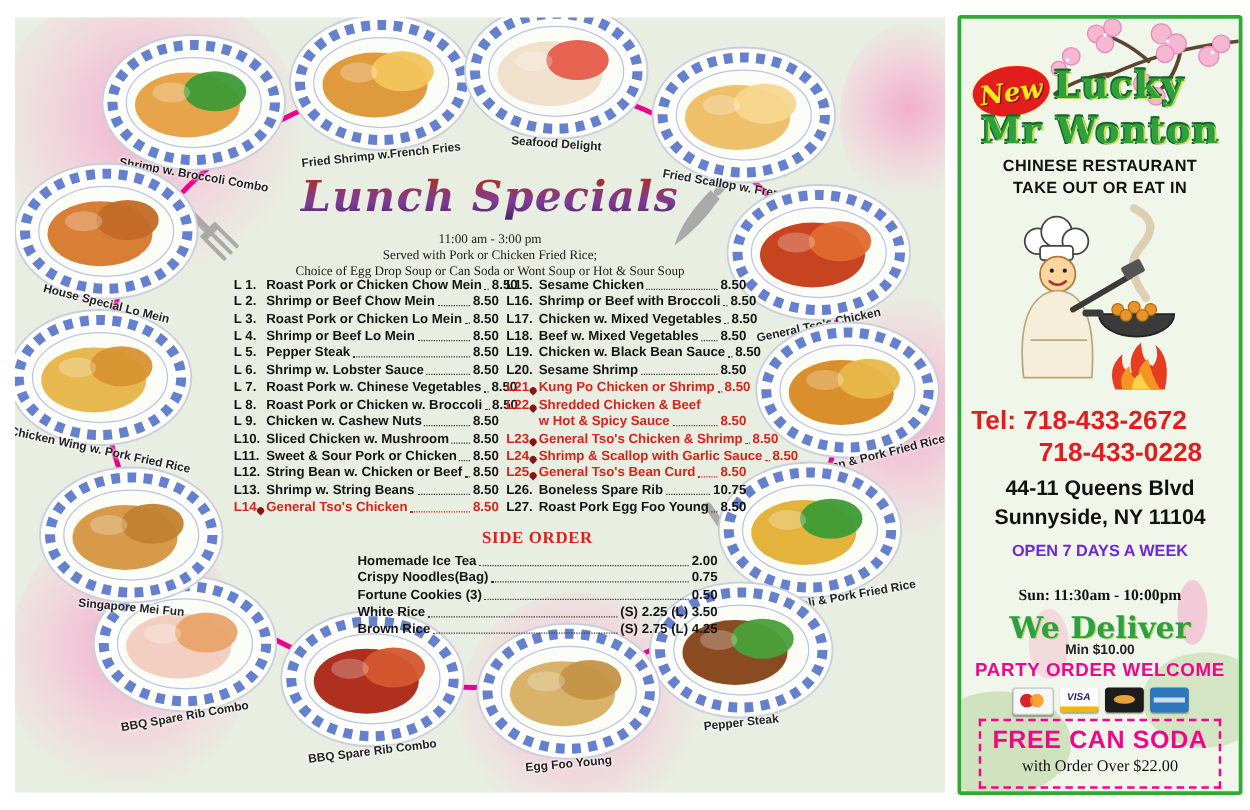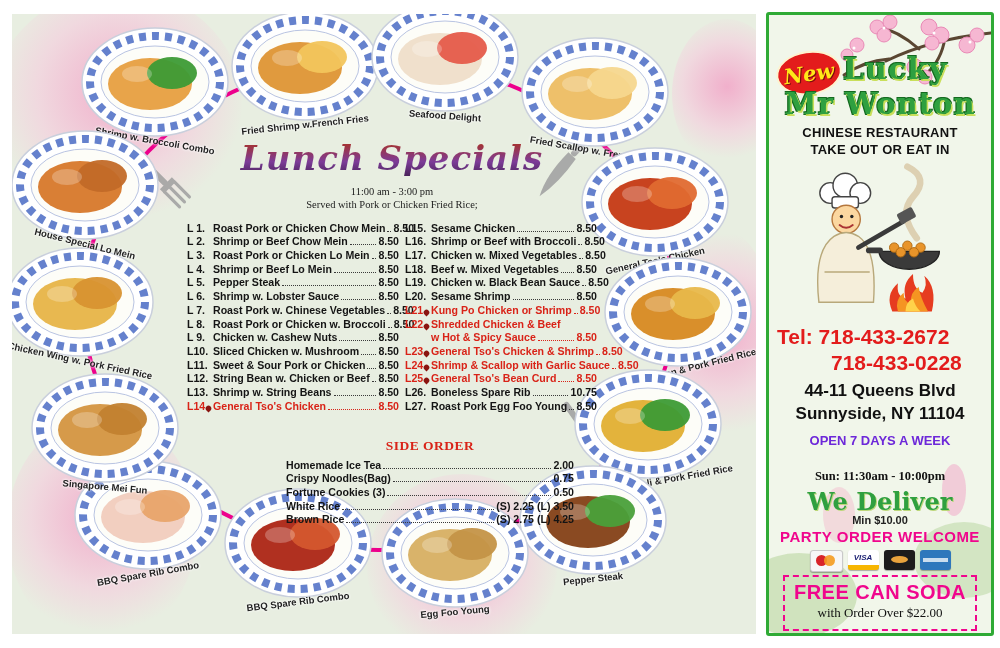--- a/index.html
+++ b/index.html
@@ -27,21 +27,21 @@
   .mi .nm{flex:none;}
   .mi .dots{flex:1;border-bottom:1.6px dotted #3a3a3a;margin:0 2px 2px 2px;min-width:4px;}
   .mi .pr{flex:none;}
   .mi.spicy{color:#d92318;}
   .mi.spicy .dots{border-color:#d92318;}
   .pep{display:inline-block;width:7px;height:7px;margin:0 1px 0 -8px;background:#8a1410;
     border-radius:50% 50% 50% 0;transform:rotate(-45deg) scale(.8);flex:none;}
   .mi .ind{width:12px;flex:none;}
   .side-block{position:absolute;z-index:3;left:274px;top:408px;width:288px;}
   .side-title{text-align:center;font-family:"Liberation Serif",serif;font-weight:bold;font-size:13.5px;
-    color:#d92318;letter-spacing:.5px;margin-bottom:3px;margin-top:16px;}
+    color:#d92318;letter-spacing:.5px;margin-bottom:3px;}
 
   
   .panel{position:absolute;left:766px;top:12px;width:228px;height:624px;background:#f1f6ea;
     border:3px solid #2faa35;border-radius:3px;box-sizing:border-box;overflow:hidden;}
   .panel .decor{position:absolute;z-index:0;}
   .p-inner{position:absolute;inset:0;z-index:1;}
   .new-badge{position:absolute;left:7px;top:36px;width:62px;height:40px;background:#e31c1c;
     border:2px solid #fdf3d0;border-radius:50%;display:flex;align-items:center;justify-content:center;
     transform:rotate(-8deg);font-family:"DejaVu Serif",serif;font-style:italic;font-weight:bold;
     font-size:21px;color:#ffe818;text-shadow:1px 1px 0 #7a0d0d;}
@@ -234,20 +234,21 @@
     <ellipse cx="70" cy="58" rx="42" ry="26" fill="#d97f35"></ellipse>
     <ellipse cx="92" cy="47" rx="25" ry="16" fill="#c26a28" opacity="0.95"></ellipse>
     <ellipse cx="57" cy="48" rx="15" ry="8" fill="#ffffff" opacity="0.25"></ellipse>
   </svg><div class="dish-label" style="transform: rotate(14deg);">House Special Lo Mein</div></div>
       </div>
 
     <div class="center-block">
       <div class="menu-title">Lunch Specials</div>
       <div class="menu-sub" style="margin-top:9px;">11:00 am - 3:00 pm</div>
       <div class="menu-sub" style="margin-top:0;">Served with Pork or Chicken Fried Rice;</div>
+      <div class="menu-sub" style="margin-top:0;">Choice of Egg Drop Soup or Can Soda or Wont Soup or Hot &amp; Sour Soup</div>
     </div>
 
     <div class="cols">
       <div class="col-l" id="col-left">
           <div class="mi">
             <span class="code">L 1.</span>
             <span class="nm">Roast Pork or Chicken Chow Mein</span>
             <span class="dots"></span>
             <span class="pr">8.50</span>
           </div>

